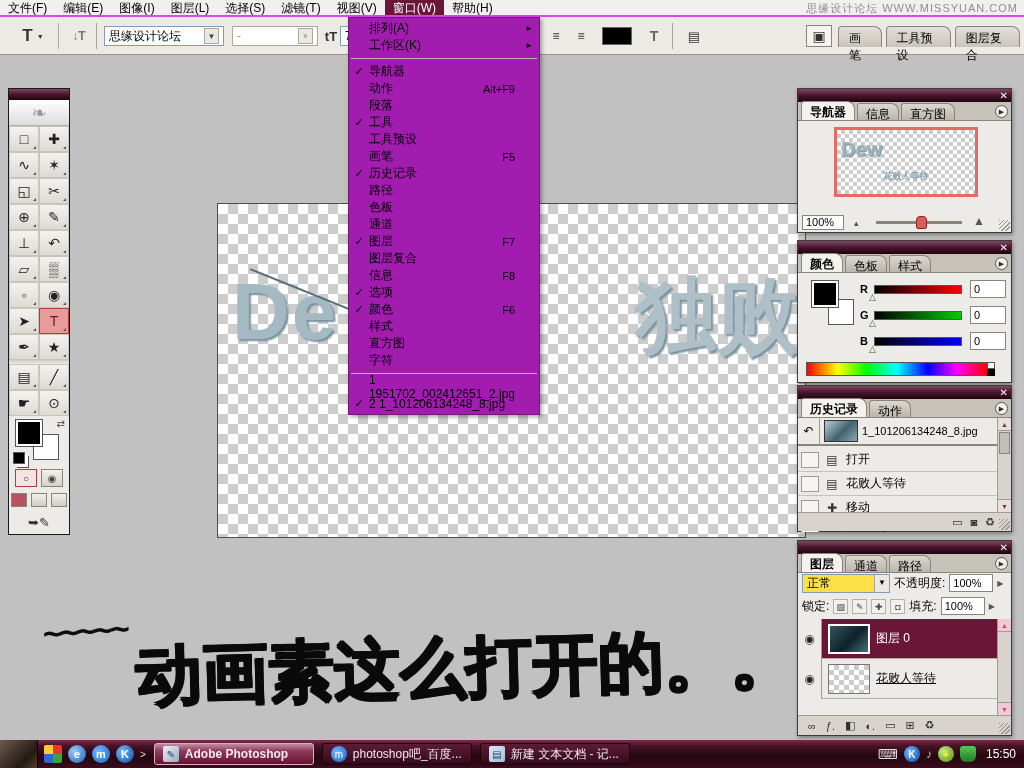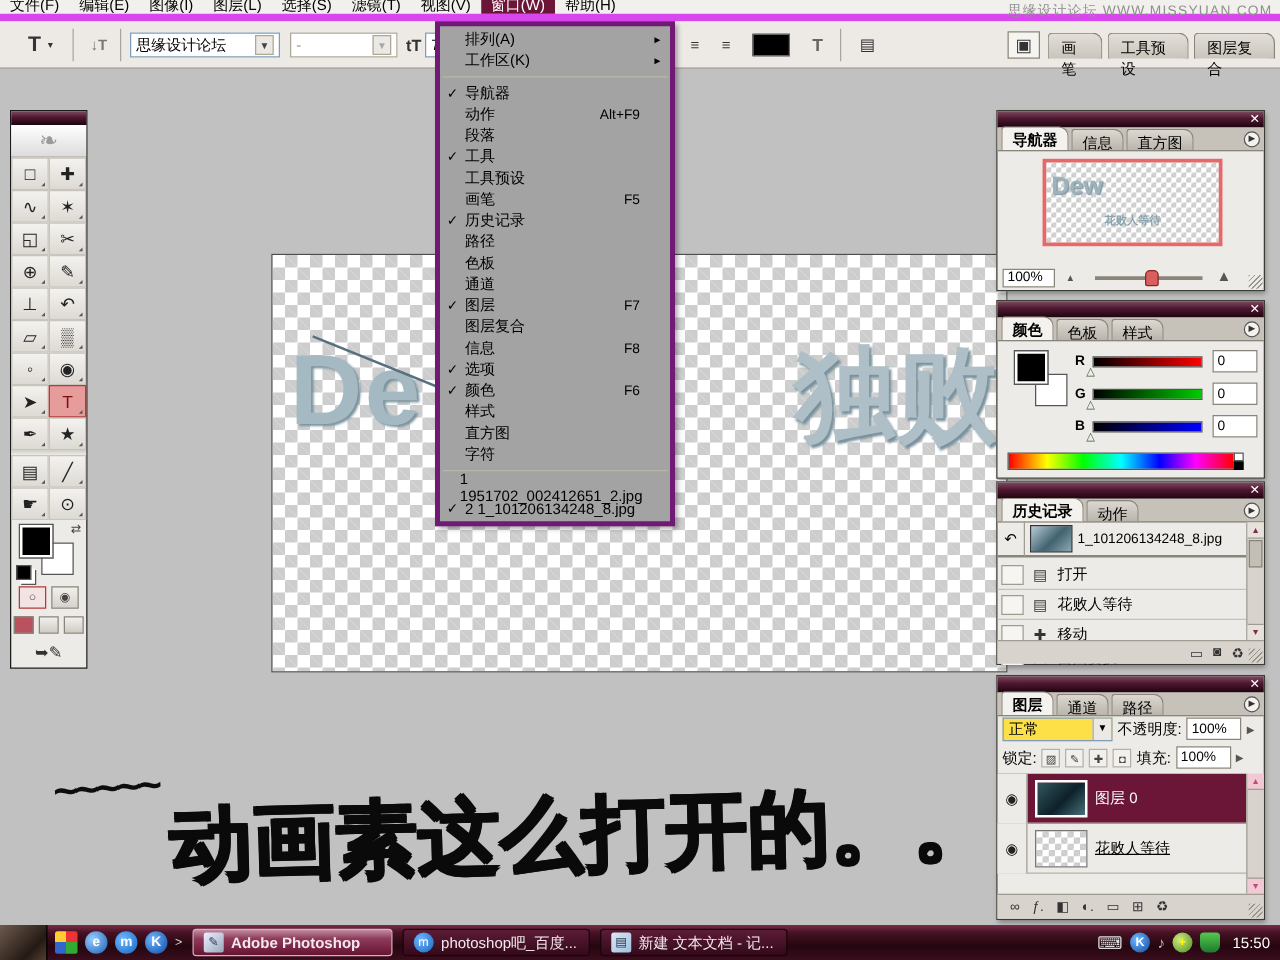--- a/index.html
+++ b/index.html
@@ -1,37 +1,37 @@
 <!DOCTYPE html>
 <html><head>
 <meta charset="utf-8">
 <style>
   *{margin:0;padding:0;box-sizing:border-box}
   html,body{width:1024px;height:768px;overflow:hidden}
   body{font-family:"Liberation Sans","DejaVu Sans",sans-serif;font-size:12px;background:#c1c1c1;position:relative;color:#000}
   .abs{position:absolute}
 
   
-  #menubar{left:0;top:0;width:1024px;height:17px;background:#f2f0ec;border-bottom:6px solid #d946ef;display:flex;align-items:flex-end;z-index:5}
+  #menubar{left:0;top:0;width:1024px;height:17px;background:#f2f0ec;border-bottom:2px solid #d946ef;display:flex;align-items:center;z-index:5}
   .mb-item{padding:1px 8px;height:15px;line-height:14px;cursor:default}
   .mb-item.active{background:#6b1537;color:#fff}
   #watermark{right:6px;top:1px;color:#8f8f8f;font-size:11px;z-index:6;letter-spacing:1px}
 
   
   #optionsbar{left:0;top:17px;width:1024px;height:38px;background:#edeae6;border-bottom:1px solid #9a968c;z-index:5}
   .ob-sep{position:absolute;top:6px;width:1px;height:26px;background:#aaa69c}
   .ob-icon{position:absolute;top:8px;height:22px;display:flex;align-items:center;justify-content:center;color:#333;font-weight:bold}
   .ob-drop{position:absolute;top:9px;height:20px;background:#fff;border:1px solid #7f9db9;display:flex;align-items:center;padding:0 4px;font-size:12px}
   .ob-drop .arr{margin-left:auto;font-size:8px;color:#444;background:#ece9e4;border:1px solid #aca899;width:15px;height:16px;display:flex;align-items:center;justify-content:center}
   .ob-drop.disabled{color:#9a968c;border-color:#aca899}
   .swatch-black{position:absolute;top:10px;width:30px;height:18px;background:#000;border:1px solid #666}
   .well-tab{height:21px;background:linear-gradient(180deg,#e3dfd9,#c9c4bb);border:1px solid #8a857a;border-bottom:none;border-radius:4px 8px 0 0;padding:3px 10px 0 10px;margin-right:4px;font-size:12px}
 
   
-  #winmenu{left:348px;top:17px;width:192px;background:#a3a3a3;border:4px solid #701a75;box-shadow:2px 2px 4px rgba(0,0,0,.35);z-index:20;padding:2px 0}
+  #winmenu{left:348px;top:17px;width:192px;background:#a21caf;border:1px solid #701a75;box-shadow:2px 2px 4px rgba(0,0,0,.35);z-index:20;padding:2px 0}
   .mrow{display:flex;align-items:center;height:17px;padding-right:4px}
   .mrow.hl{background:#6b1537;color:#fff}
   .mck{width:20px;text-align:center;font-size:11px}
   .mlb{flex:1}
   .msc{padding-right:10px;font-size:11px}
   .mar{width:10px;font-size:8px}
   .msep{height:1px;background:#b9b5aa;margin:4px 2px}
 
   
   #toolbox{left:8px;top:88px;width:62px;background:#edebe7;border:1px solid #1a1a1a;z-index:4}

